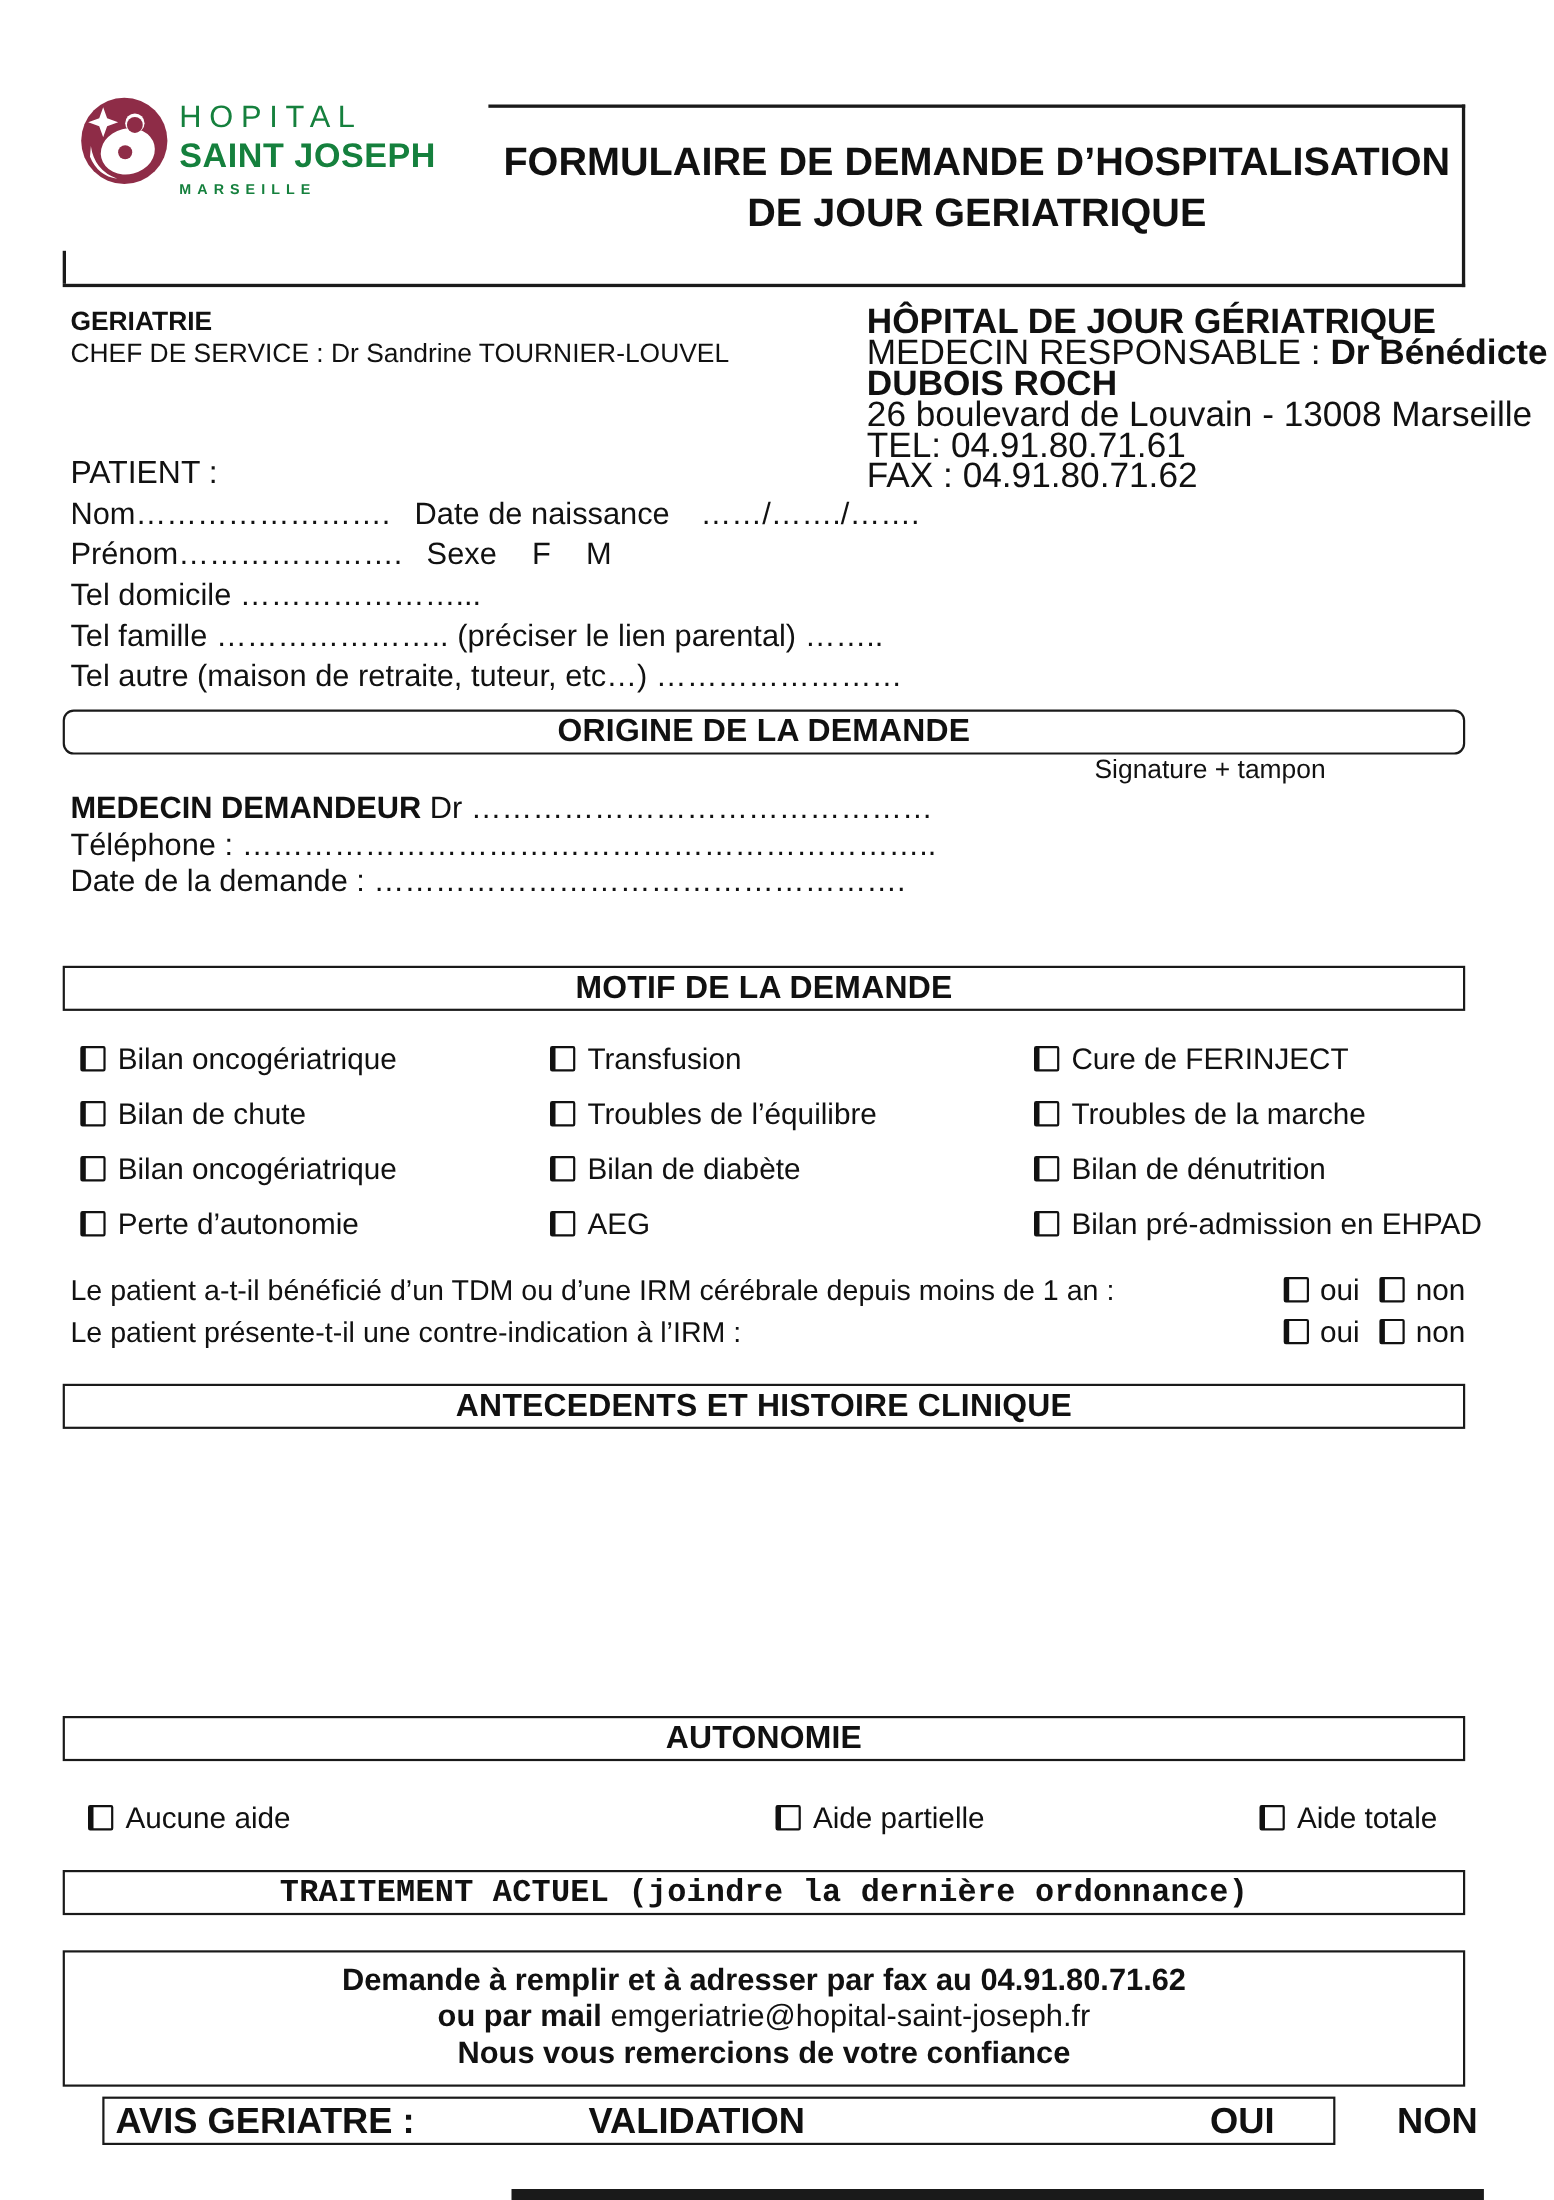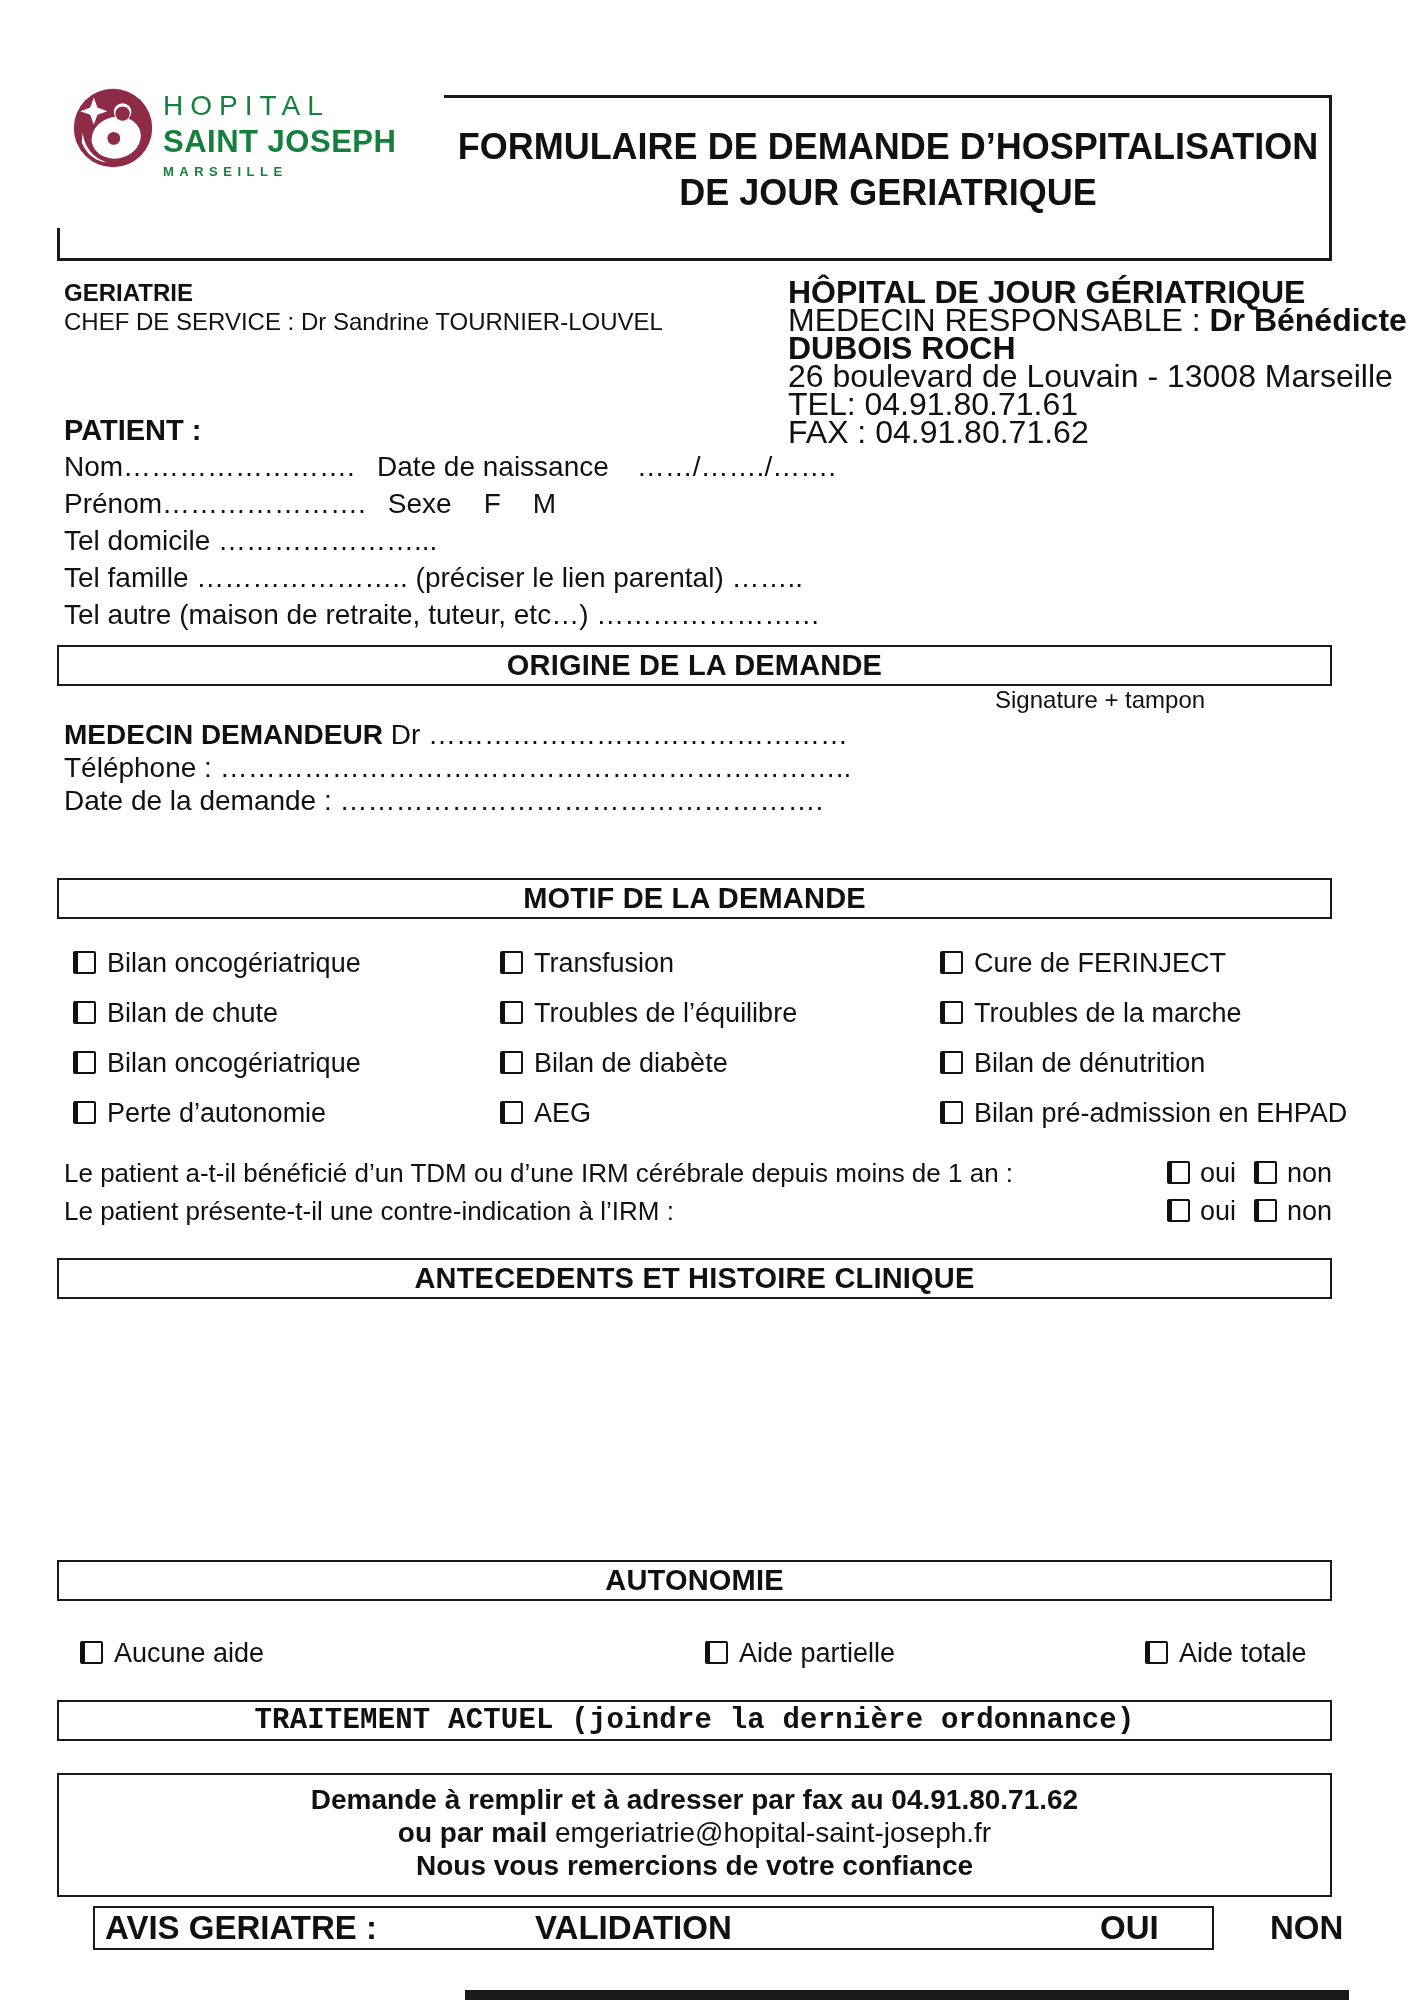--- a/index.html
+++ b/index.html
@@ -11,21 +11,21 @@
            box-sizing:border-box;display:flex;align-items:center;justify-content:center;
            font-weight:bold;font-size:29px;letter-spacing:0.2px;background:#fff;}
   .logo-text1{font-size:28px;letter-spacing:7px;font-weight:500;}
   .logo-text2{font-size:31px;font-weight:700;letter-spacing:0.5px;margin-top:2px;}
   .logo-text3{font-size:13px;font-weight:700;letter-spacing:5.5px;margin-top:4px;}
   .title-block{position:absolute;left:444px;top:124px;width:888px;text-align:center;
                font-size:36px;font-weight:bold;line-height:46px;white-space:nowrap;}
   .svc{position:absolute;left:64px;top:278px;font-size:24px;line-height:29px;}
   .contact{position:absolute;left:788px;top:278px;font-size:32px;line-height:28px;}
   .b{font-weight:bold;}
-  .patient-label{position:absolute;left:64px;top:414px;font-size:29px;font-weight:bold;}
+  .patient-label{position:absolute;left:64px;top:414px;font-size:29px;font-weight:normal;}
   .plines{position:absolute;left:64px;top:448px;font-size:28px;line-height:37px;white-space:nowrap;}
   .olines{position:absolute;left:64px;top:718px;font-size:28px;line-height:33px;white-space:nowrap;}
   .sig{position:absolute;left:995px;top:686px;font-size:24px;}
   .cb{display:inline-block;width:16px;height:19px;border:2px solid #111;border-left-width:5px;
       border-radius:2px;vertical-align:-2px;background:#fff;flex:none;}
   .cb-item{position:absolute;font-size:27px;white-space:nowrap;}
   .cb-item .cb{margin-right:11px;}
   .qline{position:absolute;left:64px;width:1268px;display:flex;justify-content:space-between;
          align-items:baseline;font-size:26px;white-space:nowrap;}
   .ouinon{font-size:27px;}
@@ -87,21 +87,21 @@
       <span>Nom…………………….</span><span style="margin-left:22px;">Date de naissance</span><span style="margin-left:28px;">……/……./…….</span>
     </div>
     <div>
       <span>Prénom………………….</span><span style="margin-left:22px;">Sexe</span><span style="margin-left:32px;">F</span><span style="margin-left:32px;">M</span>
     </div>
     <div>Tel domicile …………………...</div>
     <div>Tel famille ………………….. (préciser le lien parental) ……..</div>
     <div>Tel autre (maison de retraite, tuteur, etc…) ……………………</div>
   </div>
 
-  <div class="hdr-box" style="top:645px;">ORIGINE DE LA DEMANDE</div>
+  <div class="hdr-box" style="top:645px;border-radius:10px;">ORIGINE DE LA DEMANDE</div>
   <div class="sig">Signature + tampon</div>
   <div class="olines">
     <div><span class="b">MEDECIN DEMANDEUR </span><span>Dr ………………………………………</span></div>
     <div>Téléphone : …………………………………………………………..</div>
     <div>Date de la demande : …………………………………………….</div>
   </div>
 
   <div class="hdr-box" style="top:878px;">MOTIF DE LA DEMANDE</div>
 
   <div class="cb-item" style="left:73px;top:948px;"><span class="cb"></span><span>Bilan oncogériatrique</span></div>

